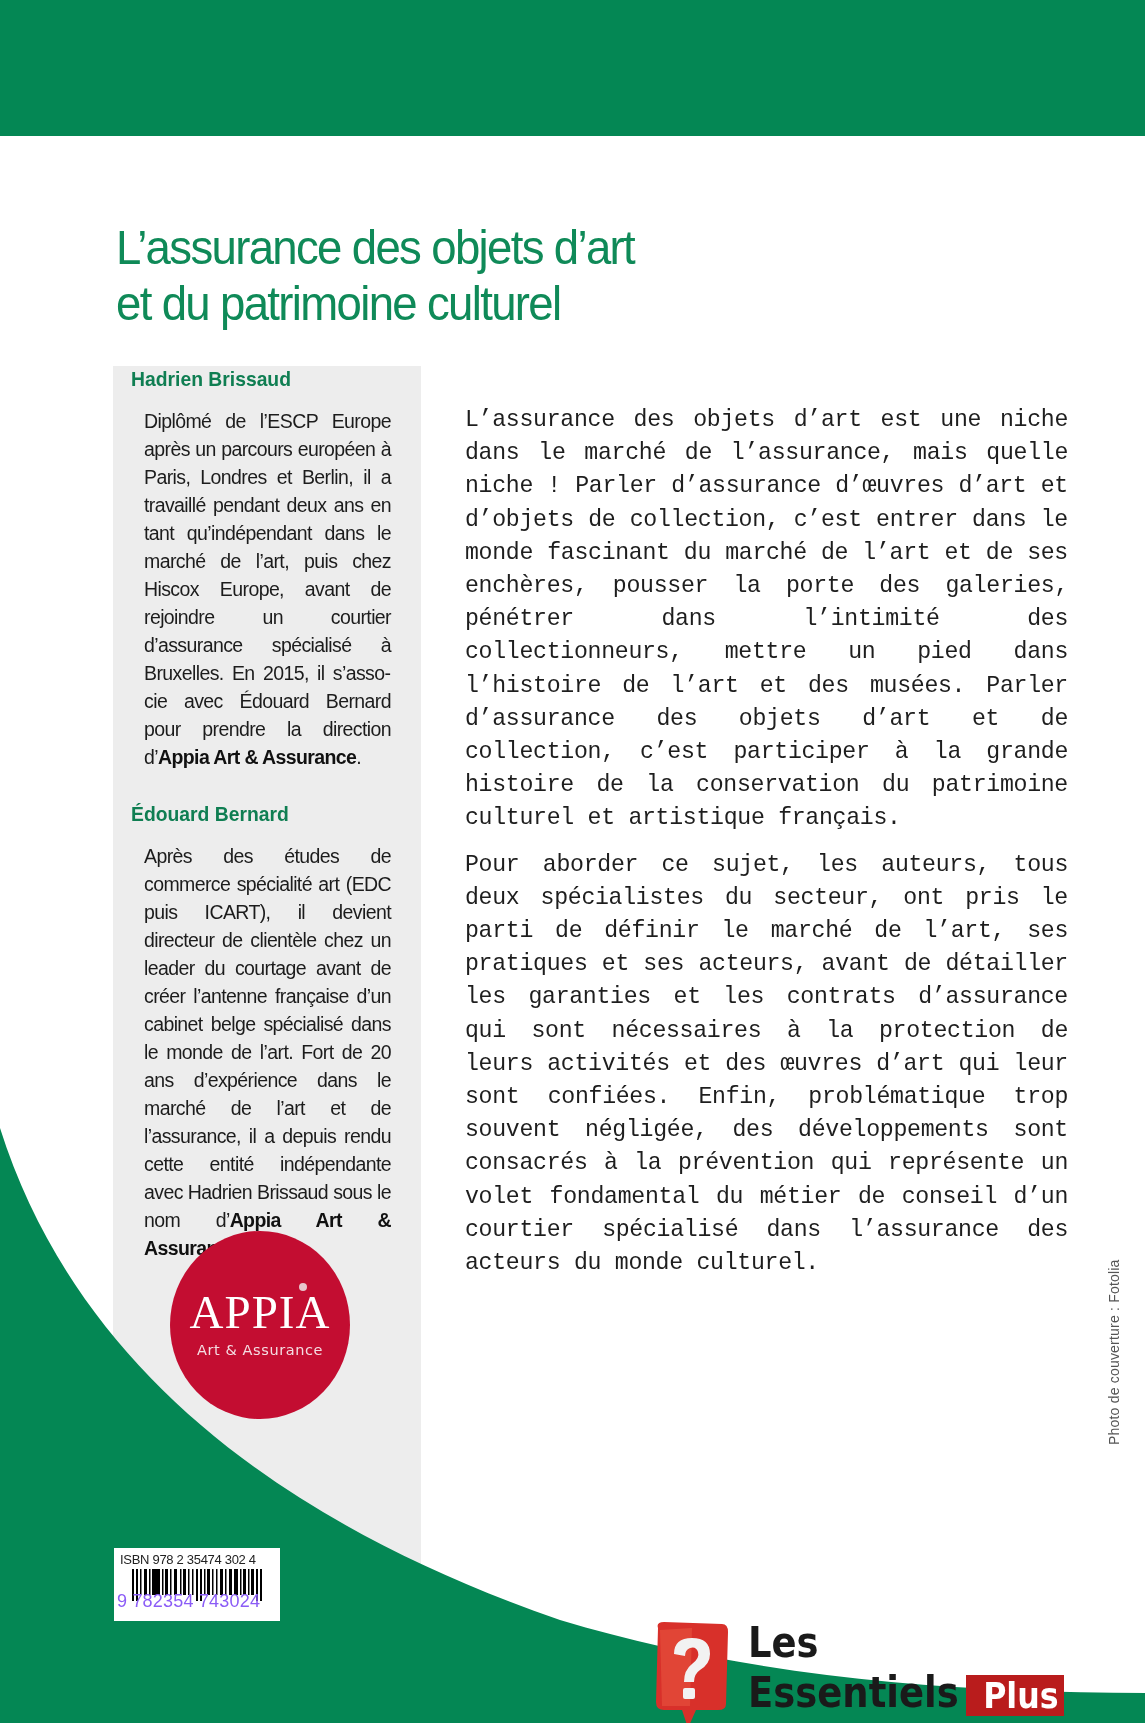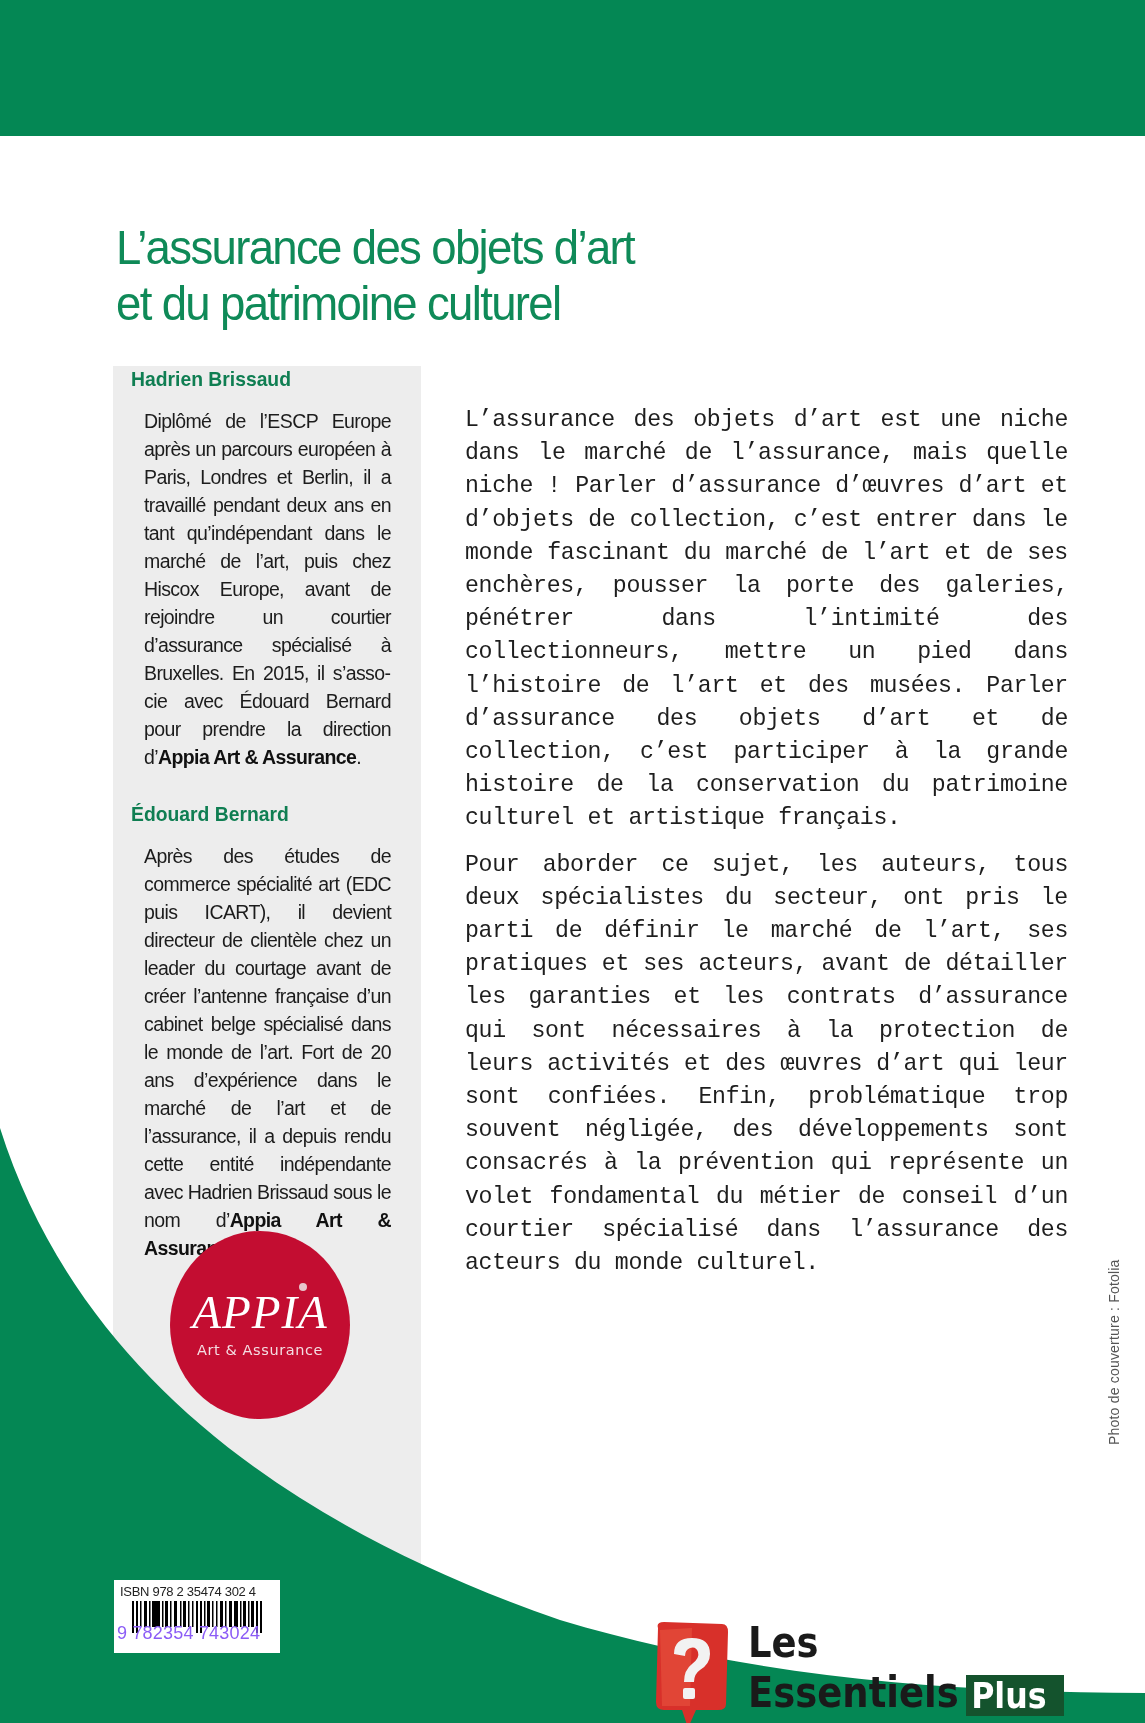--- a/index.html
+++ b/index.html
@@ -40,35 +40,33 @@
     .bio b { font-weight: bold; color: #111; }
     .bio-block + .bio-block { margin-top: 28px; }
     .logo-appia {
       position: absolute; left: 170px; top: 1231px; width: 180px; height: 188px;
       border-radius: 50%; background: #c30d31; color: #fff; text-align: center;
     }
     .logo-appia .mark {
       position: absolute; left: 0; right: 0; top: 56px;
       font-family: "Liberation Serif", serif; font-size: 47px; letter-spacing: 1px;
       line-height: 50px;
-      font-style: italic;
     }
     .logo-appia .dot {
       position: absolute; left: 129px; top: 52px; width: 8px; height: 8px;
       border-radius: 50%; background: #e8c5cc;
     }
     .logo-appia .sub {
       position: absolute; left: 0; right: 0; top: 111px;
       font-family: "DejaVu Sans", sans-serif; font-size: 14.5px; letter-spacing: 0.6px;
       color: #f4dde2;
     }
     .barcode-box {
       position: absolute; left: 114px; top: 1548px; width: 166px; height: 73px;
       background: #fff;
-      margin-top: 32px;
     }
     .isbn-text {
       position: absolute; left: 6px; top: 4px; font-size: 13px; color: #222;
       letter-spacing: -0.3px;
     }
     .barcode-svg { position: absolute; left: 18px; top: 21px; }
     .barcode-digits {
       position: absolute; left: 3px; top: 43px; font-size: 18px; color: #8b5cf6;
       letter-spacing: 0.2px; font-family: "Liberation Sans", sans-serif;
     }
@@ -93,22 +91,22 @@
       transform: scaleX(0.88); transform-origin: left;
     }
     .pub-essentiels {
       position: absolute; left: 96px; top: 52px; font-size: 42px; font-weight: bold;
       color: #1a1a1a; line-height: 46px;
       font-family: "DejaVu Sans", sans-serif;
       transform: scaleX(0.88); transform-origin: left;
     }
     .pub-plus {
       position: absolute; left: 314px; top: 57px; width: 98px; height: 41px;
-      background: #14532d; color: #fff; font-size: 36px; font-weight: bold;
-      line-height: 41px; text-align: left;
+      background: #b91c1c; color: #fff; font-size: 36px; font-weight: bold;
+      line-height: 41px; text-align: right;
       font-family: "DejaVu Sans", sans-serif;
     }
     .pub-plus span { display: inline-block; transform: scaleX(0.88); }
   </style>
 </head>
 <body>
 
 <div class="top-band"></div>
 
 <h1 class="title">

